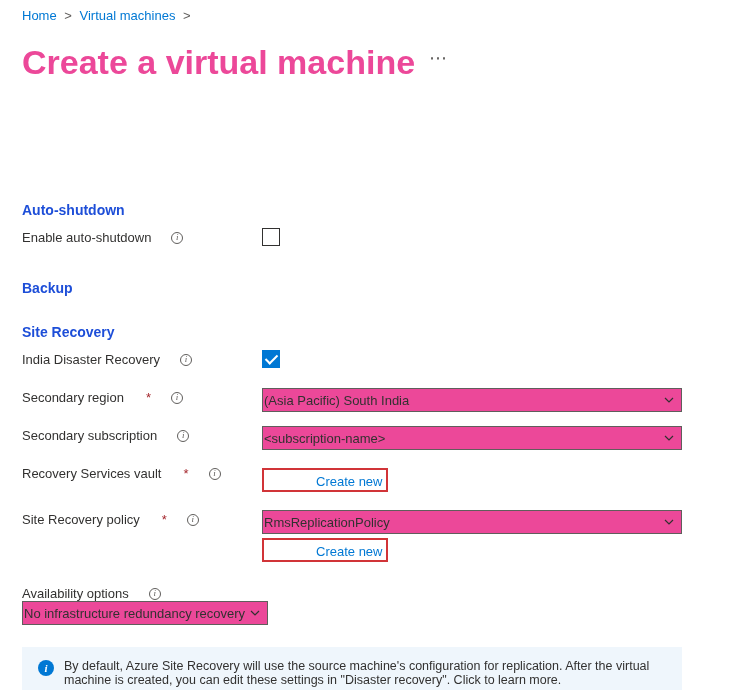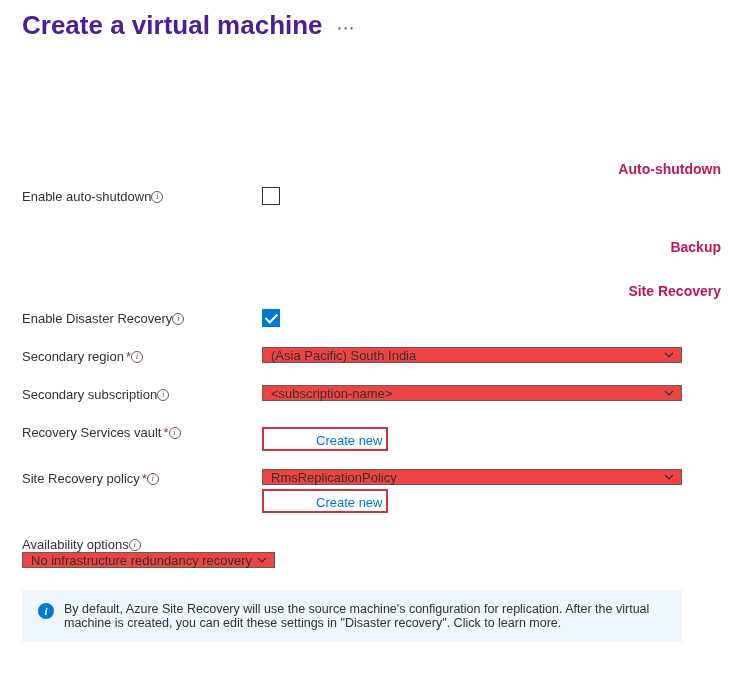--- a/index.html
+++ b/index.html
@@ -28,52 +28,51 @@
     color: #605e5c;
     margin: 0 4px;
   }
   .title-row {
     display: flex;
     align-items: center;
     gap: 14px;
     margin-bottom: 120px;
   }
   h1.page-title {
-    font-size: 26px;
+    font-size: 34px;
     font-weight: 600;
-    margin: 2px 0 0 0;
-    color: #4c1d95;
+    margin: 16px 0 0 0;
+    color: #ec4899;
   }
   .ellipsis {
     color: #605e5c;
     font-size: 18px;
     padding-top: 6px;
   }
   .form-section-heading {
     font-size: 14px;
     font-weight: 600;
     margin: 0 0 10px 0;
-    color: #be185d;
-    text-align: right;
+    color: #1d4ed8;
   }
   .section-block {
     margin-bottom: 28px;
   }
   .form-row {
     display: flex;
     align-items: flex-start;
     min-height: 24px;
     margin-bottom: 14px;
   }
   .label-col {
     width: 240px;
     flex-shrink: 0;
     display: flex;
     align-items: center;
-    gap: 0;
+    gap: 20px;
     font-size: 13px;
     color: #323130;
     padding-top: 2px;
   }
   .control-col {
     flex: 1;
     min-width: 0;
   }
   .req {
     color: #a4262c;
@@ -113,26 +112,26 @@
     top: 1px;
     width: 5px;
     height: 10px;
     border: solid #fff;
     border-width: 0 2px 2px 0;
     transform: rotate(45deg);
   }
   .select {
     width: 100%;
     max-width: 420px;
-    height: 16px;
+    height: 24px;
     border: 1px solid #605e5c;
-    background: #ef4444;
-    display: flex;
-    align-items: center;
-    padding: 0 22px 0 8px;
+    background: #ec4899;
+    display: flex;
+    align-items: center;
+    padding: 0 22px 0 1px;
     font-size: 13px;
     position: relative;
     cursor: pointer;
     color: #323130;
   }
   .select.placeholder-style span { color: #323130; font-weight: 500; text-align: right; }
   .select-chevron {
     position: absolute;
     right: 6px;
     top: 50%;
@@ -184,20 +183,26 @@
     font-style: normal;
     margin-top: 1px;
   }
   .info-banner .banner-icon::before { content: "i"; font-family: Georgia, serif; font-style: italic;}
 </style>
 </head>
 <body>
 
 <div class="page">
 
+  <div class="breadcrumb">
+    <a href="#">Home</a>
+    <span class="sep">&gt;</span>
+    <a href="#">Virtual machines</a>
+    <span class="sep">&gt;</span>
+  </div>
 
   <div class="title-row">
     <h1 class="page-title">Create a virtual machine</h1>
     <span class="ellipsis">⋯</span>
   </div>
 
   <div class="section-block">
     <div class="form-section-heading">Auto-shutdown</div>
     <div class="form-row">
       <div class="label-col">
@@ -212,21 +217,21 @@
 
   <div class="section-block">
     <div class="form-section-heading">Backup</div>
   </div>
 
   <div class="section-block" style="margin-bottom:0;">
     <div class="form-section-heading">Site Recovery</div>
 
     <div class="form-row">
       <div class="label-col">
-        <span>Enable Disaster Recovery</span>
+        <span>India Disaster Recovery</span>
         <span class="info-icon"></span>
       </div>
       <div class="control-col">
         <span class="checkbox checked"></span>
       </div>
     </div>
 
     <div class="form-row">
       <div class="label-col">
         <span>Secondary region</span>

